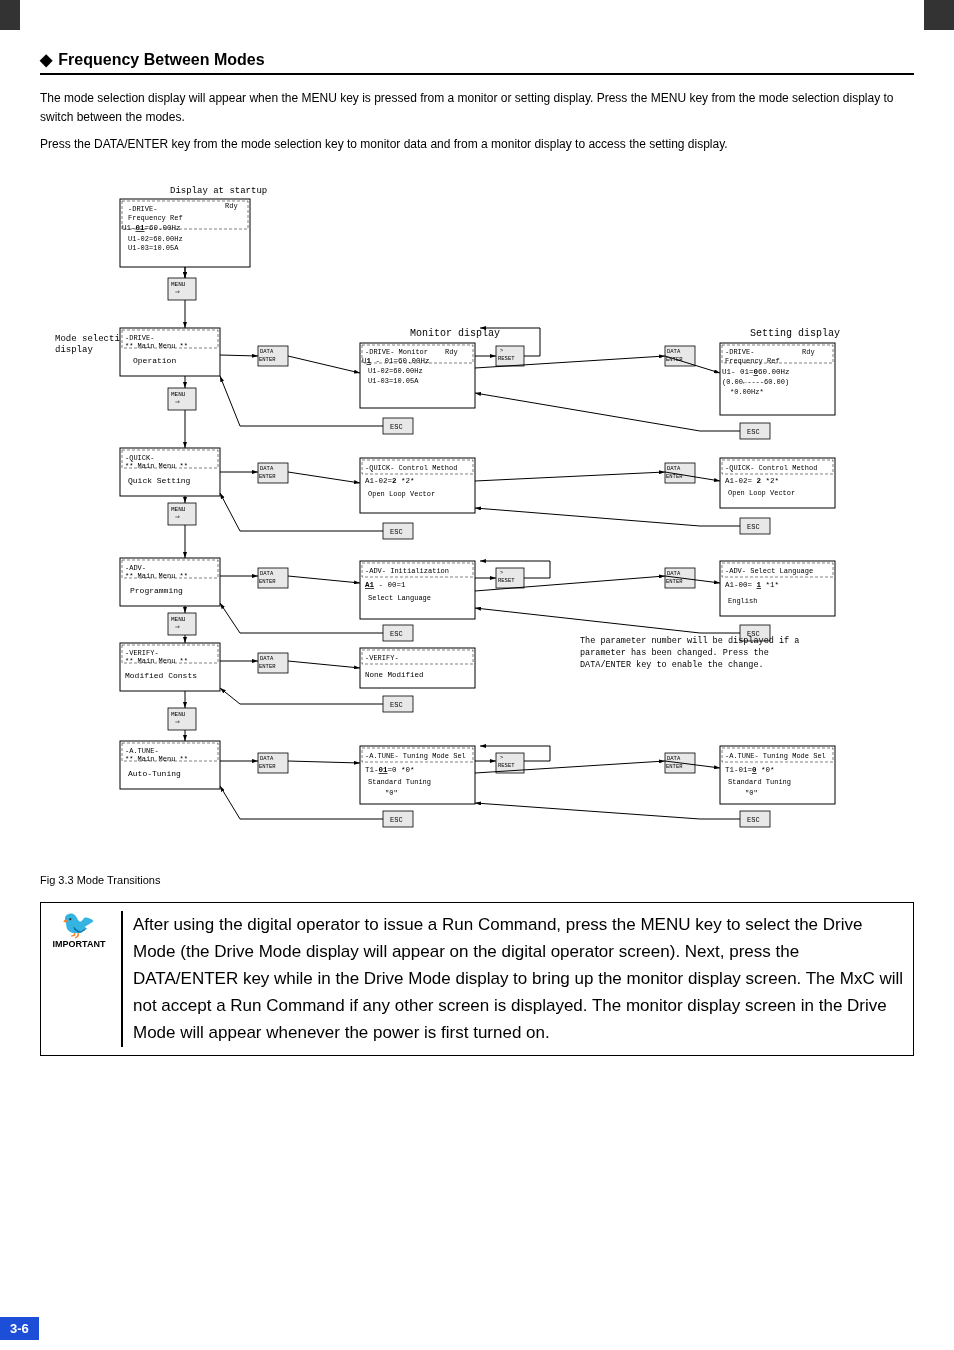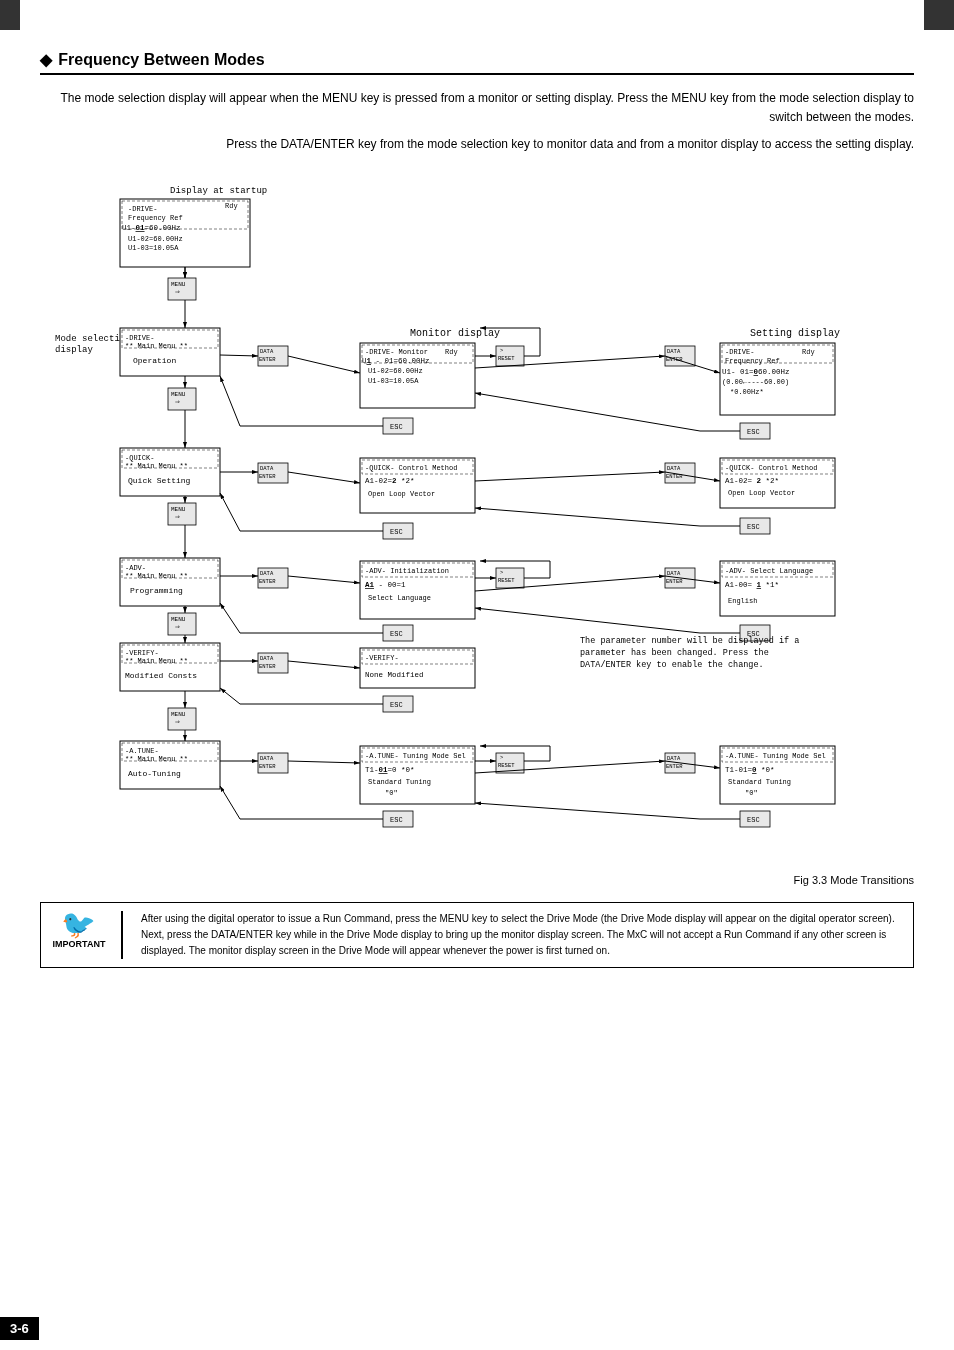--- a/index.html
+++ b/index.html
@@ -16,21 +16,21 @@
     .page-container {
       padding: 20px 40px 40px 40px;
       position: relative;
     }
 
     
     .page-number {
       position: absolute;
       bottom: 10px;
       left: 0;
-      background: #000000;
+      background: #1d4ed8;
       color: #fff;
       font-size: 13px;
       font-weight: bold;
       padding: 4px 10px;
       text-align: right;
     }
 
     
     .top-bar {
       position: absolute;
@@ -63,26 +63,25 @@
     }
     .section-title .diamond {
       color: #000;
       font-size: 16px;
     }
 
     .intro-text {
       font-size: 12px;
       line-height: 1.6;
       margin-bottom: 8px;
-      text-align: right;
     }
 
     
     .fig-caption {
-      text-align: right;
+      text-align: left;
       font-size: 11px;
       margin: 8px 0 16px 0;
     }
 
     
     .important-box {
       display: flex;
       border: 1px solid #000;
       margin-top: 16px;
       padding: 8px;
@@ -95,25 +94,25 @@
       align-items: center;
       min-width: 60px;
       font-size: 9px;
       font-weight: bold;
     }
     .important-icon .icon-img {
       font-size: 28px;
       line-height: 1;
     }
     .important-text {
-      font-size: 10px;
+      font-size: 17px;
       line-height: 1.6;
       flex: 1;
       border-left: 2px solid #000;
-      padding-left: 18px;
+      padding-left: 10px;
     }
 
     
     .diagram-svg-container {
       position: relative;
       width: 880px;
       margin: 0 auto;
       text-align: right;
     }
 

